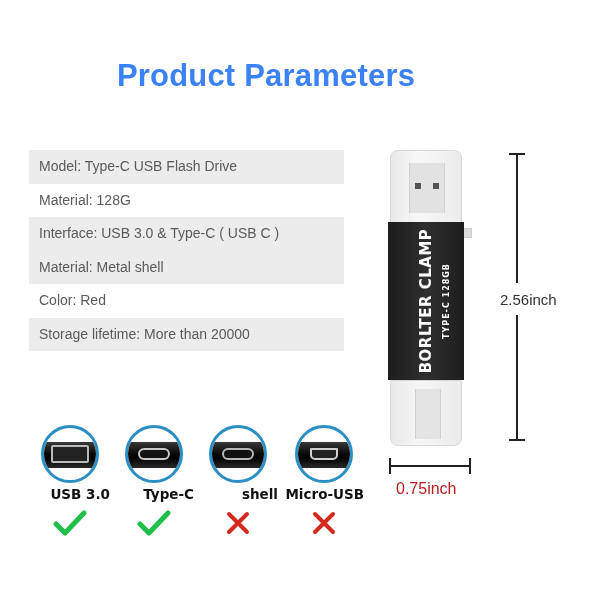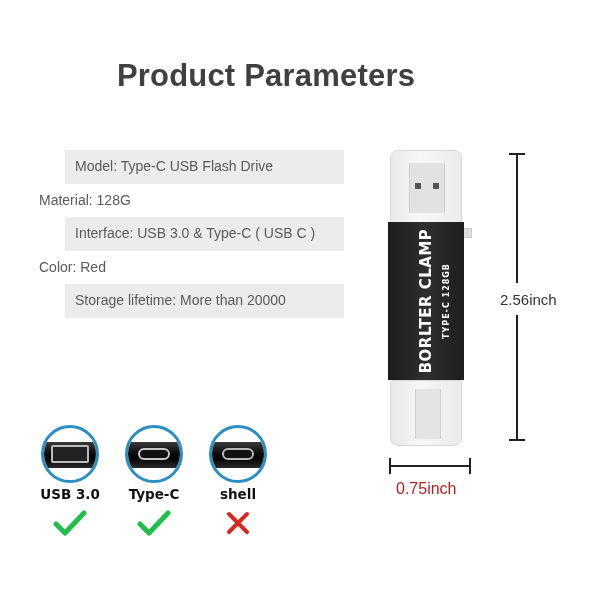--- a/index.html
+++ b/index.html
@@ -2,28 +2,28 @@
 <html><head>
   <meta charset="utf-8">
   <style>
     html, body { margin: 0; padding: 0; }
     body {
       width: 600px; height: 600px; background: #ffffff; position: relative; overflow: hidden;
       font-family: "Liberation Sans", "DejaVu Sans", sans-serif; color: #555;
     }
     .title {
       position: absolute; top: 58px; left: 0; width: 532px; text-align: center;
-      font-size: 31px; font-weight: bold; color: #404040; letter-spacing: 0.2px;
+      font-size: 31px; font-weight: bold; color: #3b82f6; letter-spacing: 0.2px;
     }
     .spec-table { position: absolute; left: 29px; top: 150px; width: 315px; }
     .spec-row {
       height: 33.5px; line-height: 33.5px; padding-left: 10px; font-size: 14px; color: #5a5a5a;
       white-space: nowrap;
     }
-    .spec-row.shaded { background: #ececec; margin-left: 36px; }
+    .spec-row.shaded { background: #ececec; }
 
     .drive { position: absolute; left: 388px; top: 150px; width: 76px; height: 295px; }
     .cap-top {
       position: absolute; left: 2px; top: 0; width: 70px; height: 72px;
       background: linear-gradient(90deg, #e9e9e9, #f7f7f7 40%, #ececec);
       border: 1px solid #d8d8d8; border-radius: 8px 8px 2px 2px;
     }
     .usb-plug {
       position: absolute; left: 18px; top: 12px; width: 34px; height: 50px;
       background: #e2e2e2; border-left: 1px solid #cfcfcf; border-right: 1px solid #cfcfcf;
@@ -77,32 +77,34 @@
       background: linear-gradient(180deg, #3a3a3a, #0f0f0f 40%, #000 60%, #2a2a2a);
     }
     .conn { position: absolute; left: 50%; top: 50%; transform: translate(-50%, -50%); }
     .conn.usb3 { width: 34px; height: 14px; border: 2px solid #bbb; border-radius: 2px; background: #222; }
     .conn.typec { width: 28px; height: 8px; border: 2px solid #c8c8c8; border-radius: 6px; background: #111; }
     .conn.lightning { width: 28px; height: 8px; border: 2px solid #b8b8b8; border-radius: 6px; background: #111; }
     .conn.micro { width: 24px; height: 8px; border: 2px solid #d0d0d0; border-radius: 1px 1px 5px 5px; background: #222; }
     .port-label {
       margin-top: 3px; font-size: 13.5px; font-weight: bold; color: #111; white-space: nowrap;
       font-family: "DejaVu Sans", sans-serif;
+      text-align: right;
     }
     .mark { margin-top: 8px; height: 26px; display: flex; justify-content: center; }
   </style>
 </head>
 <body>
 
 <div class="title">Product Parameters</div>
 
 <div class="spec-table">
   <div class="spec-row shaded">Model: Type-C USB Flash Drive</div>
   <div class="spec-row">Material: 128G</div>
   <div class="spec-row shaded">Interface: USB 3.0  &amp; Type-C ( USB C )</div>
+  <div class="spec-row shaded">Material: Metal shell</div>
   <div class="spec-row">Color: Red</div>
   <div class="spec-row shaded">Storage lifetime: More than 20000</div>
 </div>
 
 <div class="drive">
   <div class="cap-top">
     <div class="usb-plug">
       <div class="hole" style="left:5px"></div>
       <div class="hole" style="right:5px"></div>
     </div>
@@ -162,13 +164,25 @@
       <div class="cable"></div>
         <div class="conn lightning"></div>
     </div>
     <div class="port-label">shell</div>
     <div class="mark">
       <svg width="26" height="26" viewBox="0 0 26 26">
           <path d="M4 4 L22 22 M22 4 L4 22" stroke="#d42a1e" stroke-width="4" fill="none" stroke-linecap="round"></path>
         </svg>
     </div>
   </div>
+  <div class="port" style="left:254px">
+    <div class="port-circle">
+      <div class="cable"></div>
+        <div class="conn micro"></div>
+    </div>
+    <div class="port-label">Micro-USB</div>
+    <div class="mark">
+      <svg width="26" height="26" viewBox="0 0 26 26">
+          <path d="M4 4 L22 22 M22 4 L4 22" stroke="#d42a1e" stroke-width="4" fill="none" stroke-linecap="round"></path>
+        </svg>
+    </div>
+  </div>
 </div>
 
 </body></html>

